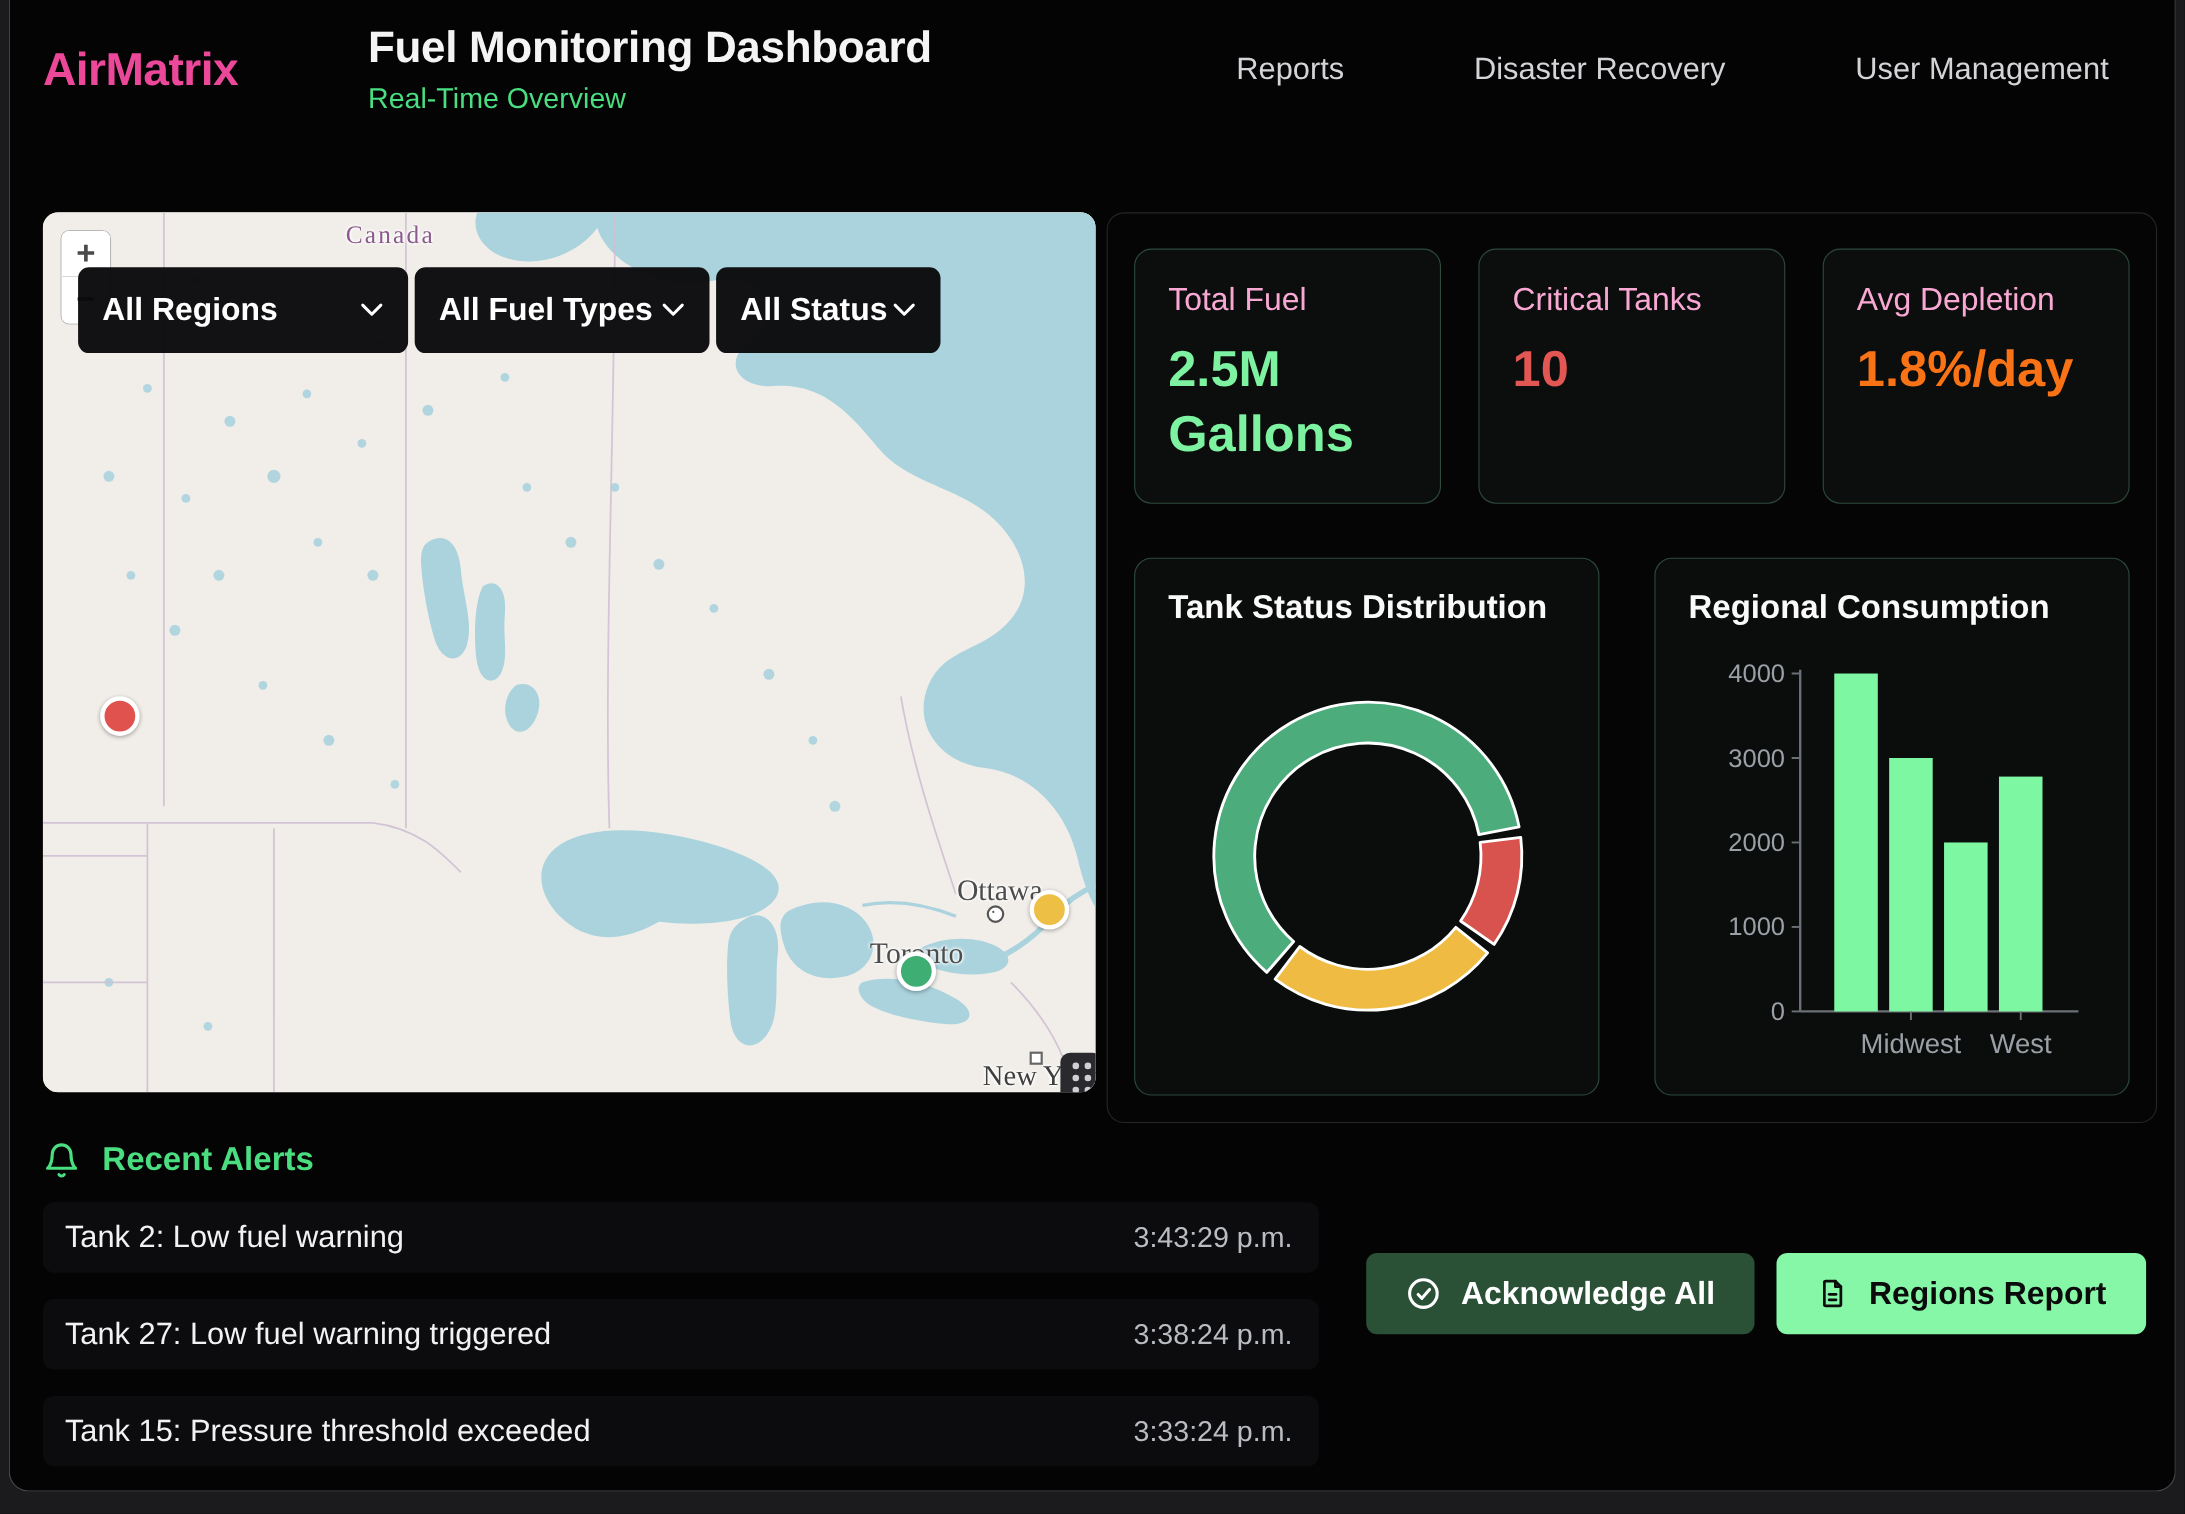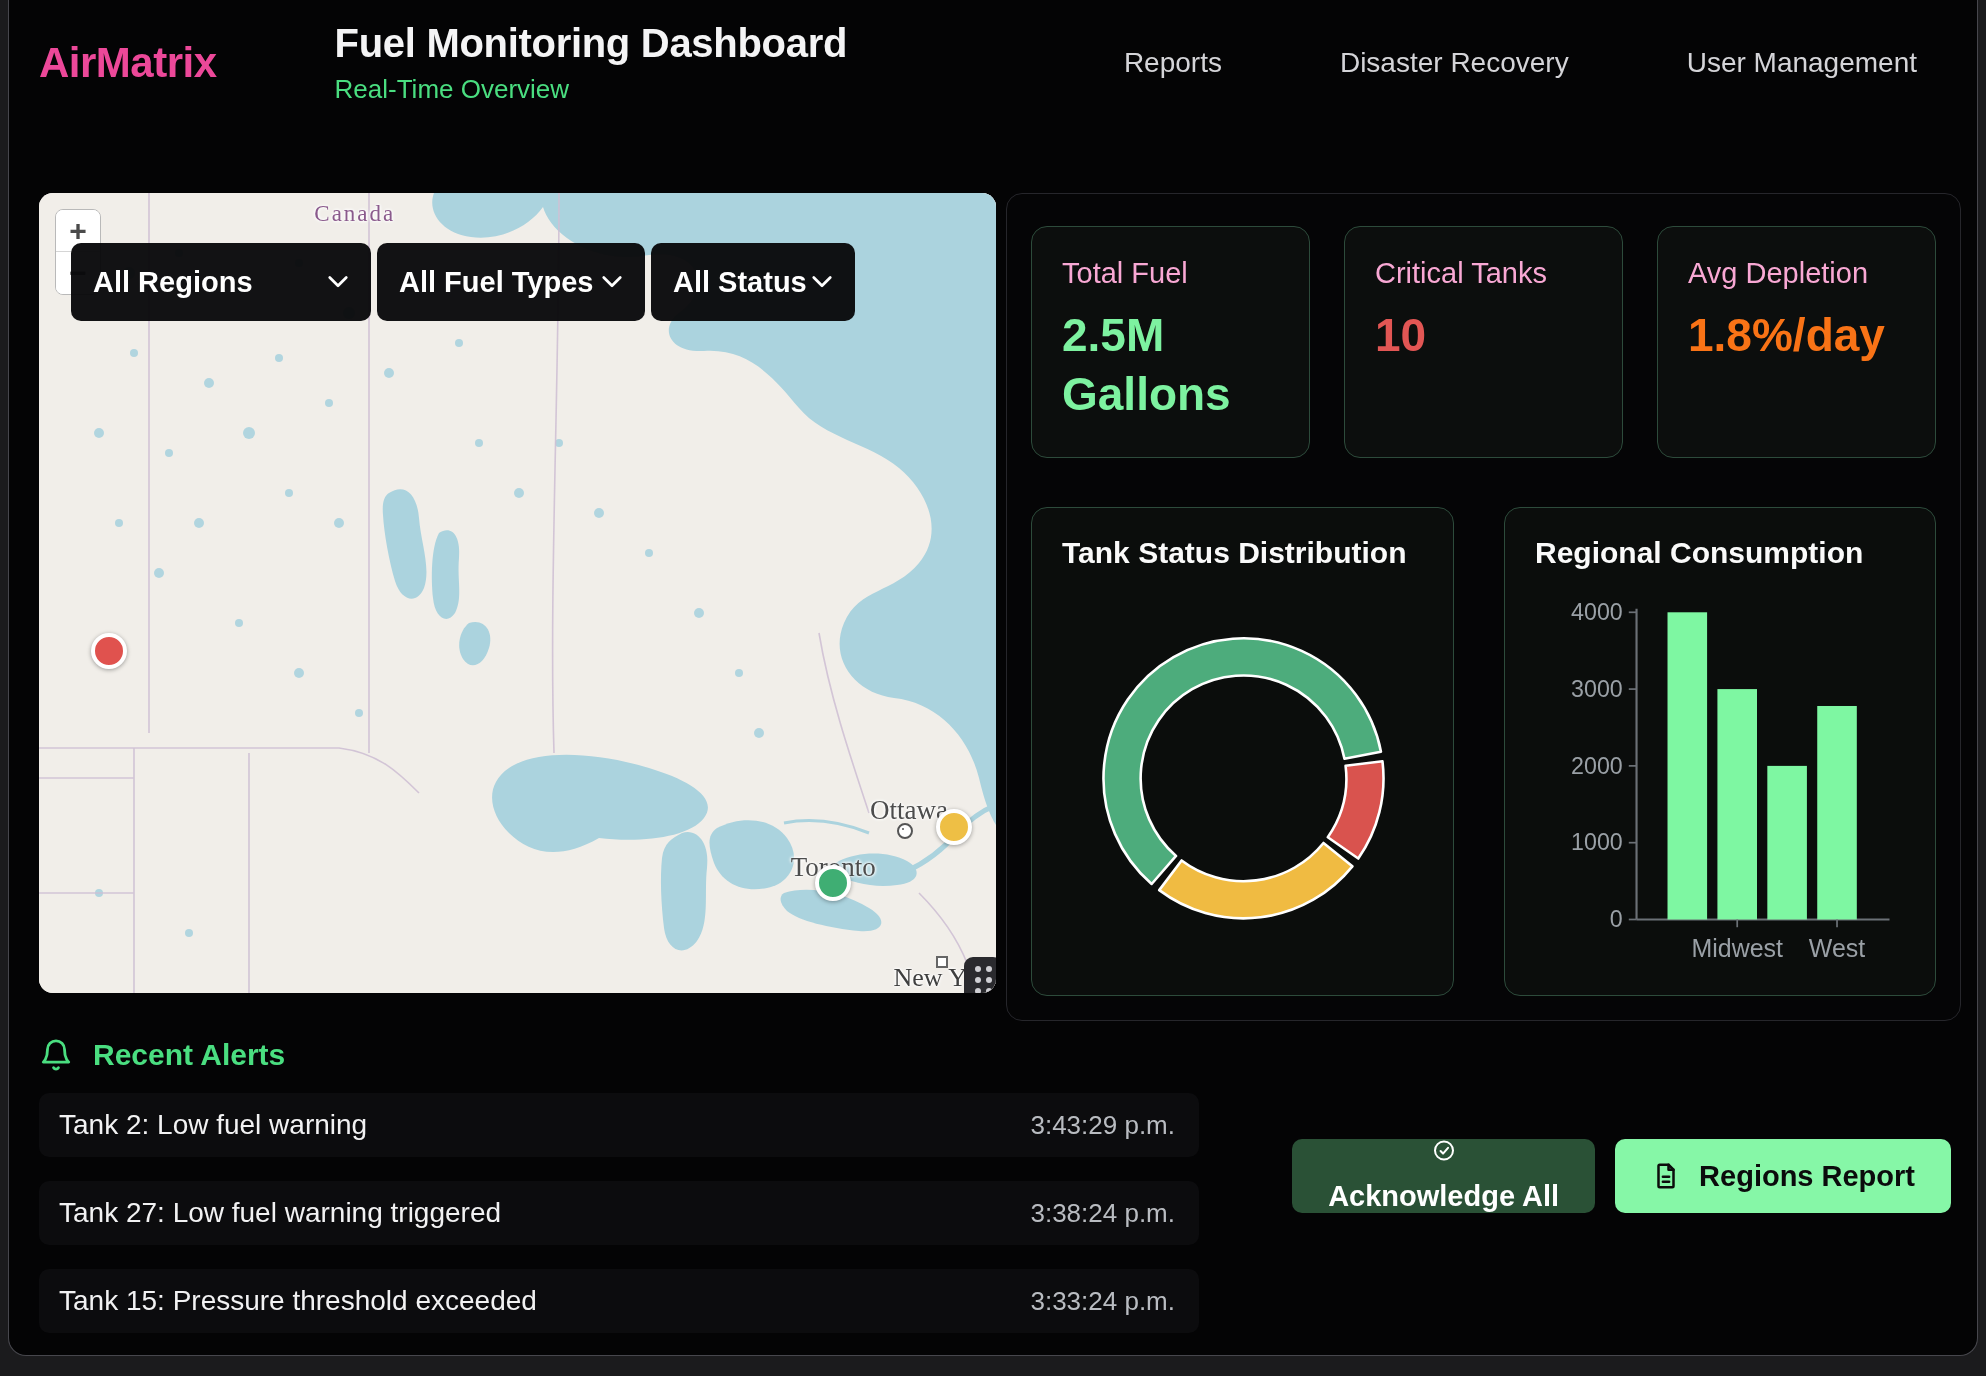--- a/index.html
+++ b/index.html
@@ -61,21 +61,21 @@
   .alerts-head{display:flex;align-items:center;gap:20px;height:44px;}
   .alerts-title{font-size:30px;font-weight:bold;color:#4ade80;}
   .alert-list{margin-top:16px;width:1160px;}
   .alert-row{display:flex;align-items:center;justify-content:space-between;height:64px;background:#0c0c0e;
     border-radius:10px;padding:0 24px 0 20px;margin-bottom:24px;}
   .alert-msg{font-size:28px;color:#f2f2f3;}
   .alert-time{font-size:26px;color:#b9bcc1;}
   .actions{position:absolute;right:26px;top:106px;display:flex;gap:20px;}
   .btn{display:flex;align-items:center;gap:18px;height:74px;border:none;border-radius:10px;
     padding:0 36px;font-size:29px;font-weight:bold;font-family:"Liberation Sans",sans-serif;cursor:pointer;}
-  .btn.ack{background:#2a5136;color:#fff;flex-direction:column;}
+  .btn.ack{background:#2a5136;color:#fff;}
   .btn.gen{background:#86f7a7;color:#0b0b0c;}
 </style>
 </head>
 <body>
 
 <div class="app">
 
   <div class="header">
     <div class="logo">AirMatrix</div>
     <div class="title-block">

